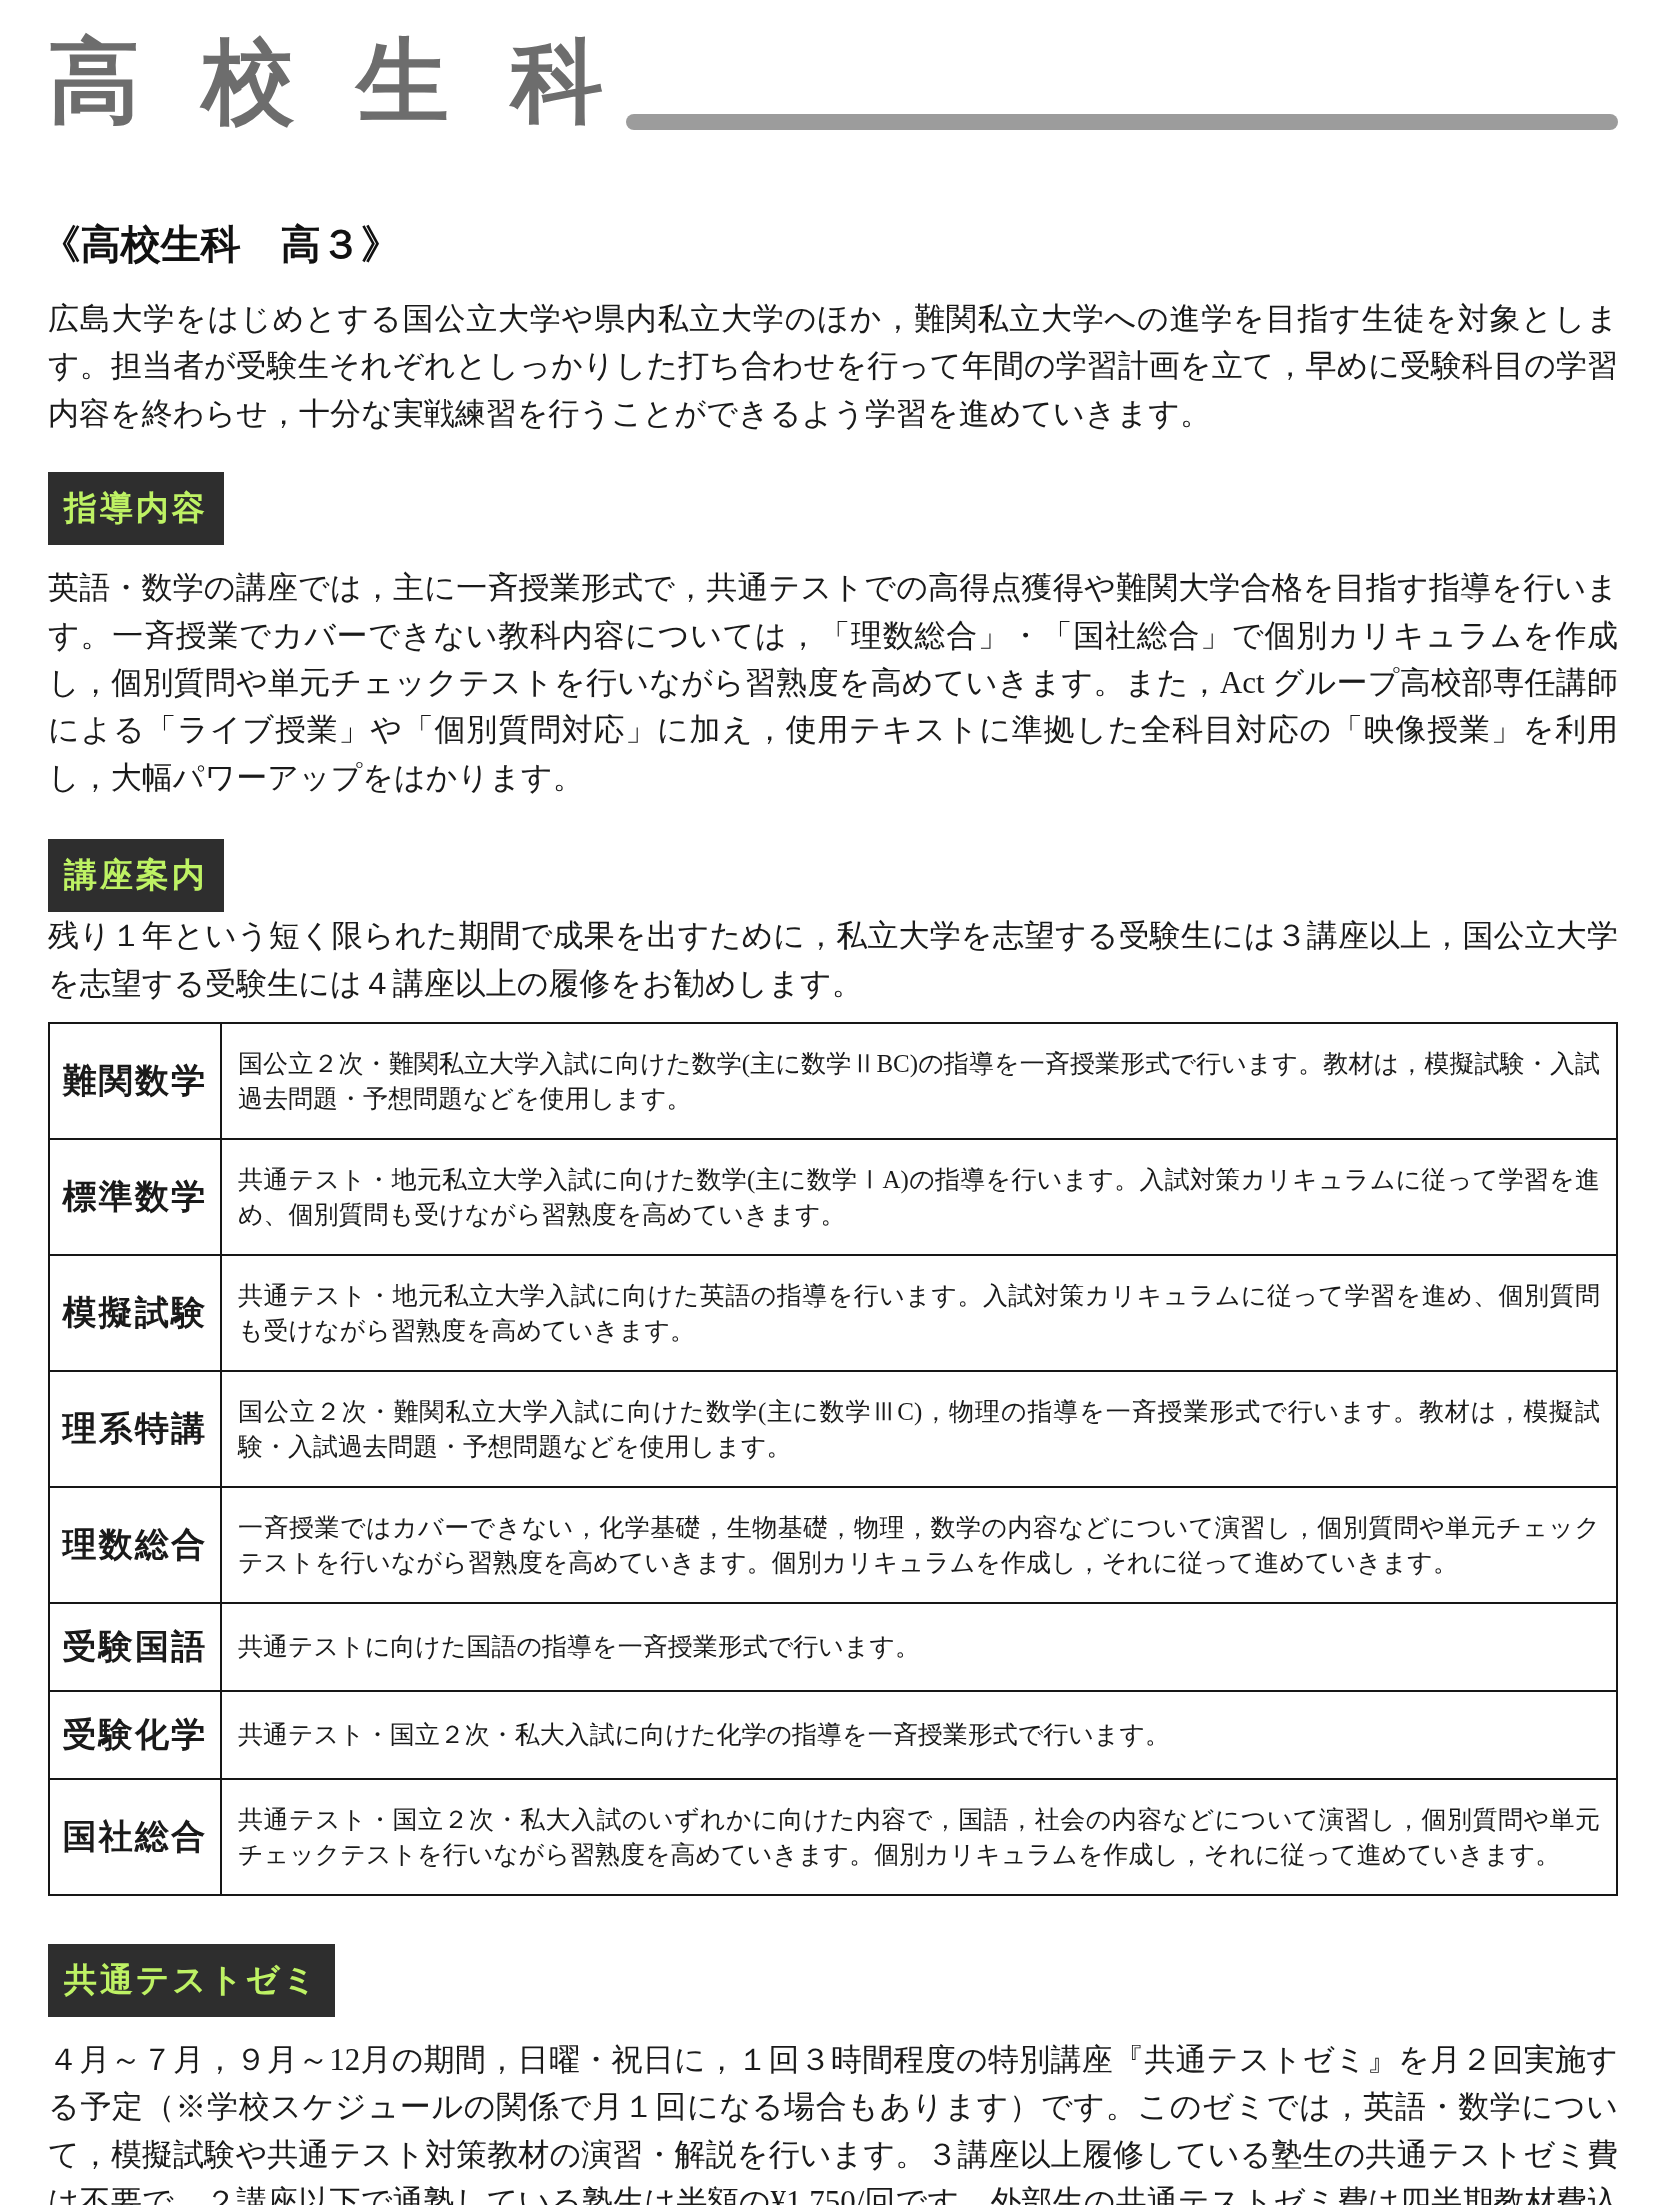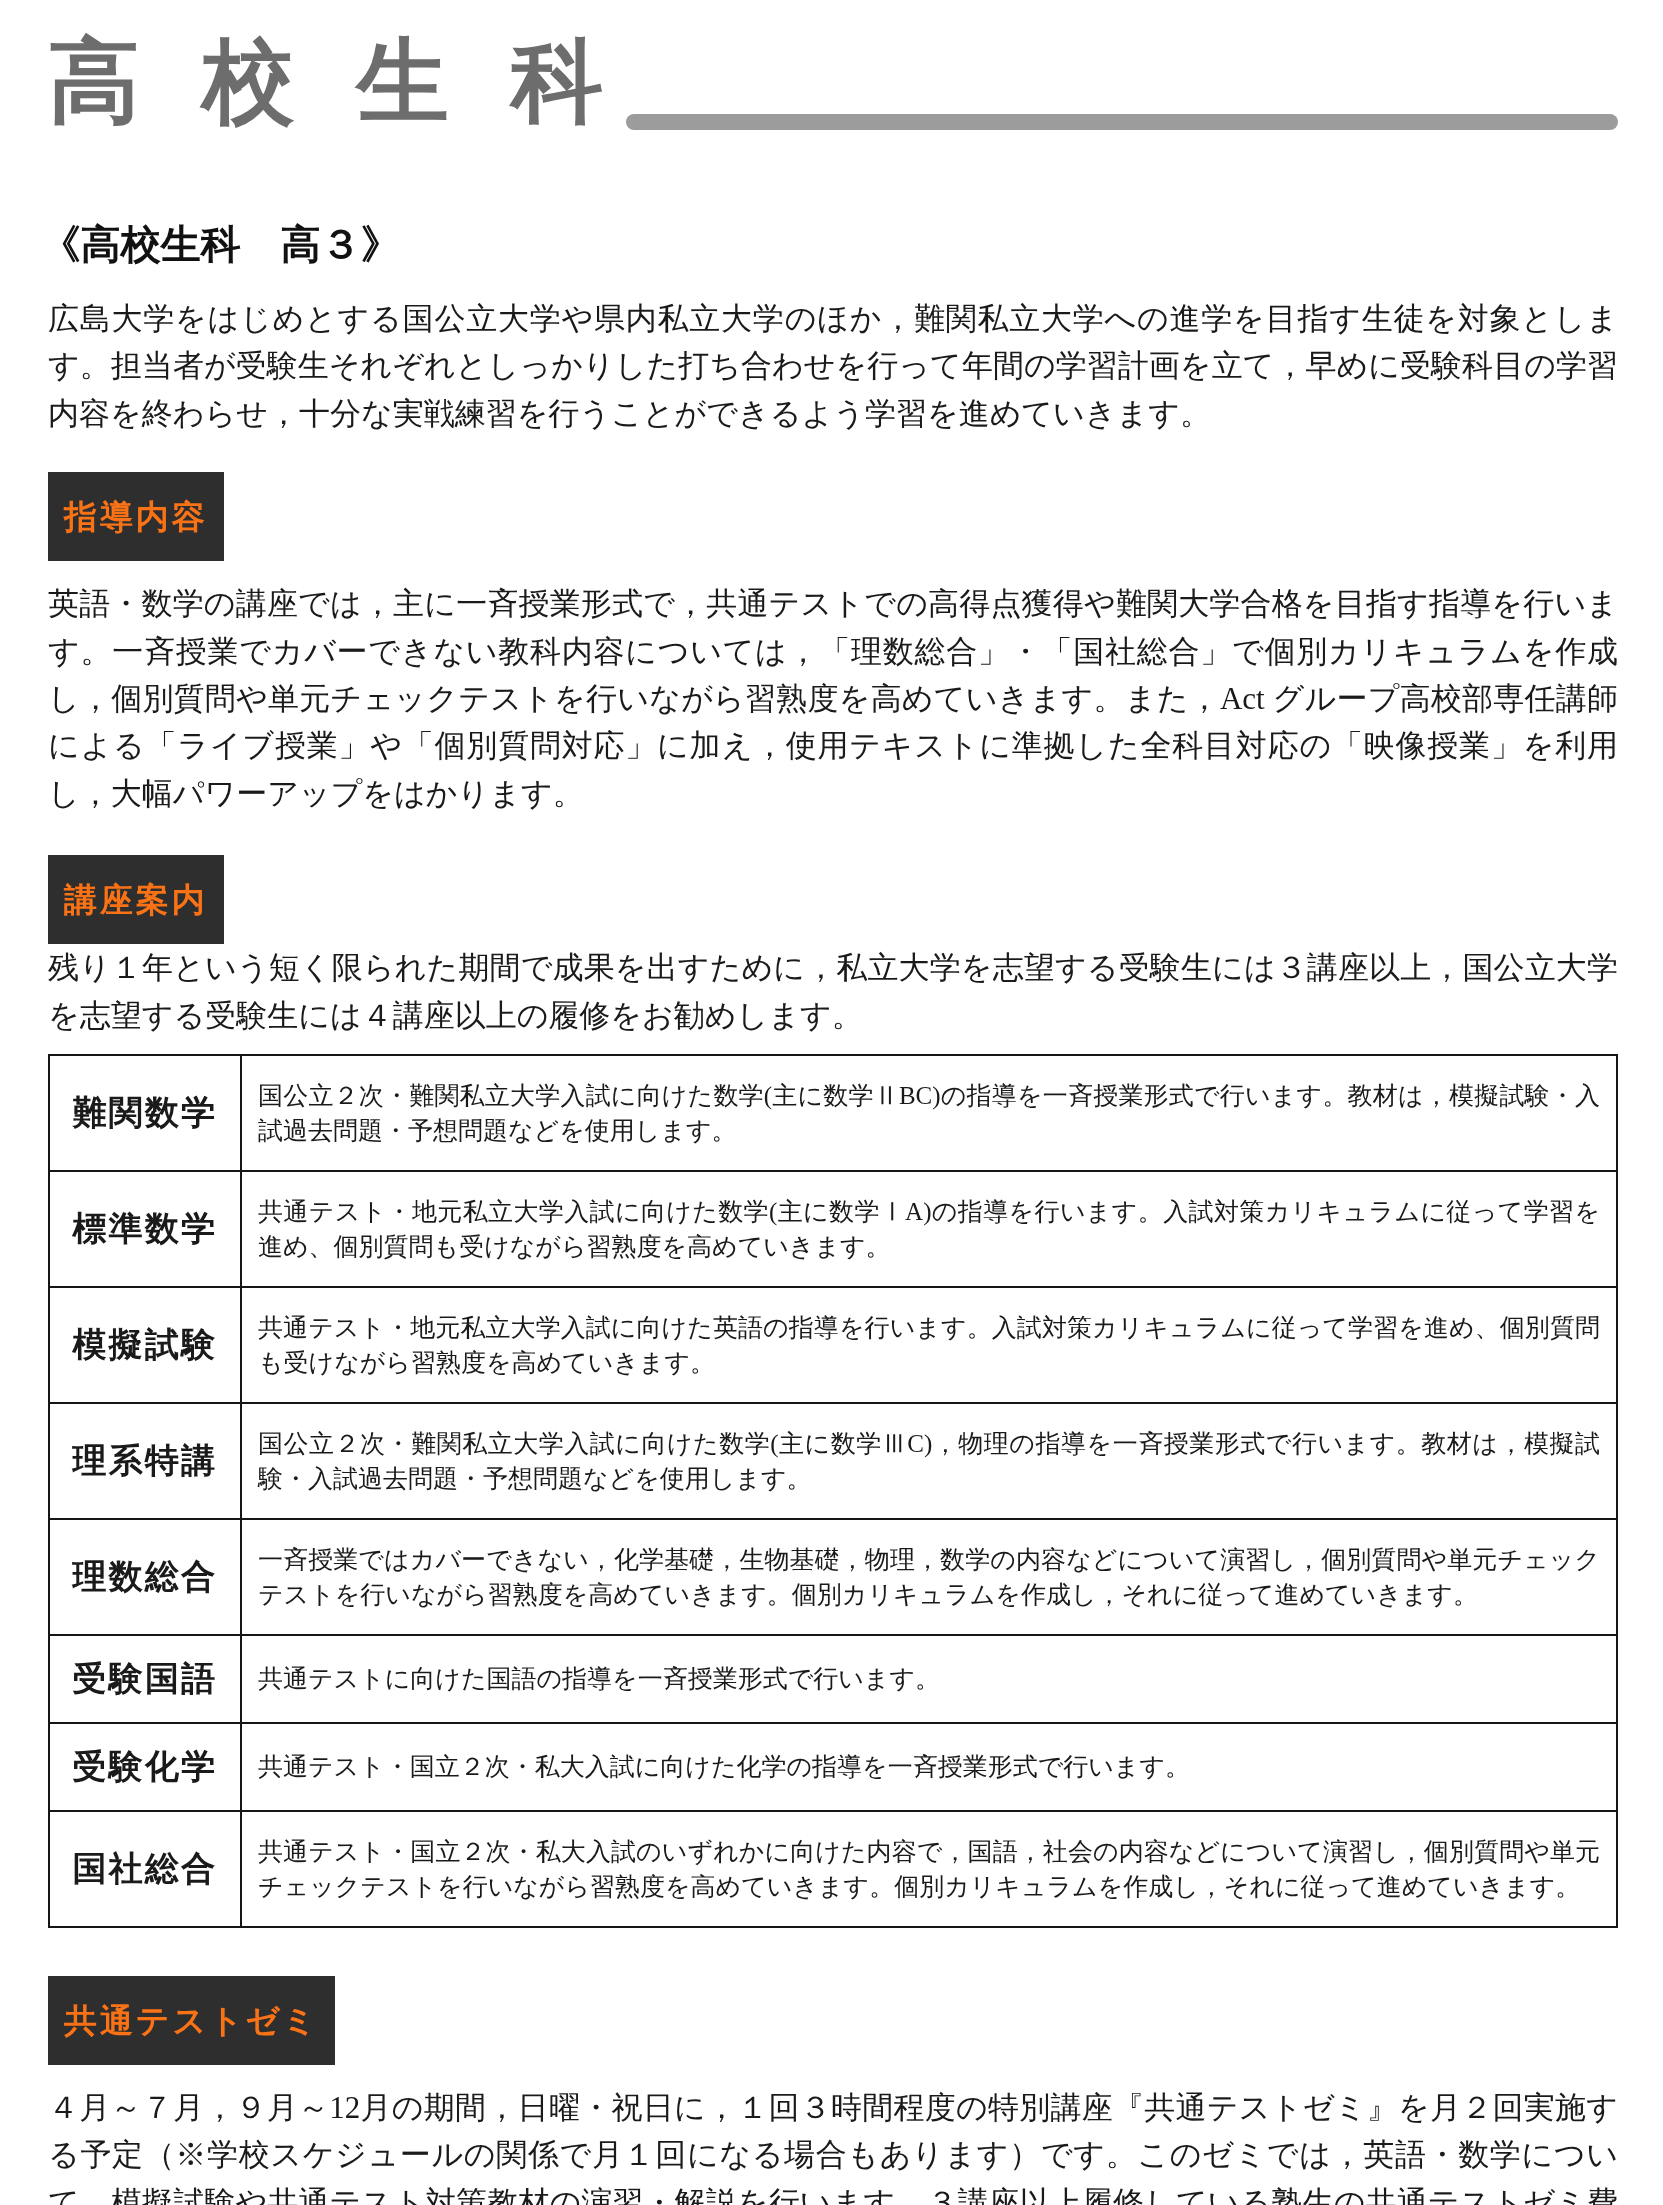--- a/index.html
+++ b/index.html
@@ -48,27 +48,27 @@
     margin:82px 0 7.3px -7.3px;
     font-family:Liberation Mono, monospace;
     font-weight:bold;
     font-size:40px;
     line-height:1.2;
     color:#111;
   }
   .label-box{
     display:inline-block;
     background:var(--label-bg);
-    color:#f97316;
-    font-family:Liberation Sans, sans-serif;
+    color:#bef264;
+    font-family:Liberation Serif, serif;
     font-weight:bold;
     font-size:33px;
     line-height:1;
     letter-spacing:2.9px;
-    padding:28px 16px;
+    padding:20px 16px;
   }
   .label-guidance{margin:35px 0 0 0;}
   .label-courses{margin:38px 0 0 0;}
   .label-seminar{margin:48px 0 0 0;}
 
   
   .body-text{
     margin:19px 0 0 0;
     font-size:31px;
     line-height:1.53;
@@ -78,21 +78,21 @@
   .body-text.tight{margin-top:23px;}
 
   
   .course-table{
     width:100%;
     border-collapse:collapse;
     margin-top:14.6px;
     border:2.9px solid #161616;
   }
   .course-table th{
-    width:192px;
+    width:172px;
     border:2.2px solid #161616;
     font-family:Liberation Serif, serif;
     font-weight:600;
     font-size:34px;
     letter-spacing:2.2px;
     text-align:center;
     vertical-align:middle;
     padding:5.8px 2.9px;
   }
   .course-table td{

